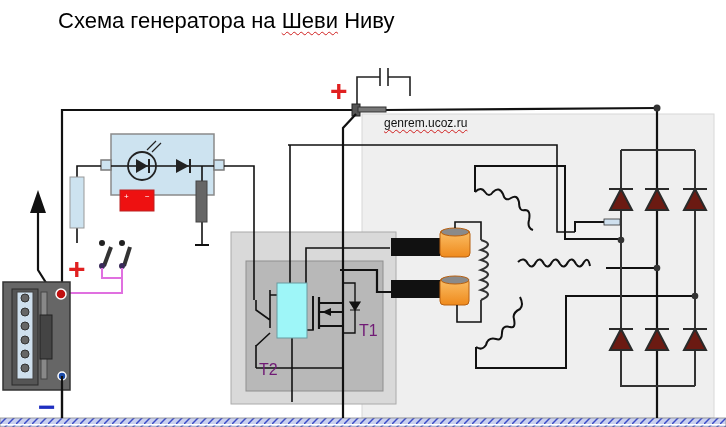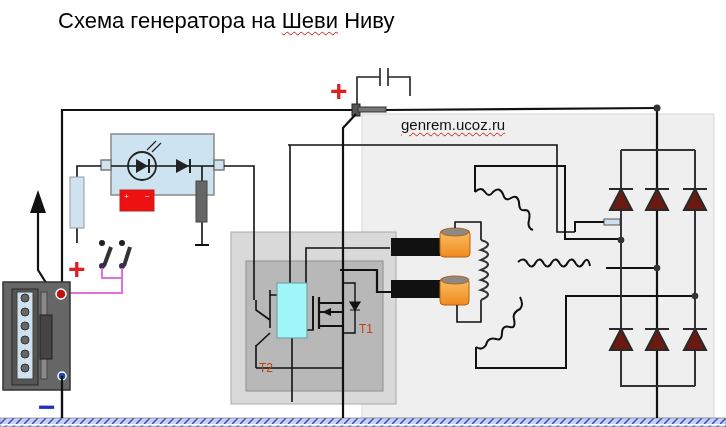--- a/index.html
+++ b/index.html
@@ -1,21 +1,21 @@
 <!DOCTYPE html>
 <html><head>
 <meta charset="utf-8">
 <style>
   html, body { margin:0; padding:0; background:#ffffff; }
   body { width:726px; height:427px; position:relative; overflow:hidden; font-family:"Liberation Sans", sans-serif; }
   #diagram { position:absolute; left:0; top:0; width:726px; height:427px; }
   .title { position:absolute; left:58px; top:8px; font-size:22px; color:#000; white-space:nowrap; }
   .title .squig { text-decoration: underline wavy #d02020; text-decoration-thickness:1px; text-underline-offset:3px; }
-  .watermark { position:absolute; left:401px; top:116px; font-size:15px; color:#111; text-decoration: underline wavy #d02020; text-decoration-thickness:1px; text-underline-offset:2px; }
-  .label { position:absolute; font-size:12px; color:#c2410c; }
+  .watermark { position:absolute; left:384px; top:116px; font-size:12px; color:#111; text-decoration: underline wavy #d02020; text-decoration-thickness:1px; text-underline-offset:2px; }
+  .label { position:absolute; font-size:16px; color:#701a75; }
   .plus { position:absolute; color:#e02020; font-size:30px; font-weight:bold; line-height:1; }
   .minus { position:absolute; color:#1f2fc0; font-size:30px; font-weight:bold; line-height:1; }
 </style>
 </head>
 <body>
 
 <svg id="diagram" viewBox="0 0 726 427" xmlns="http://www.w3.org/2000/svg">
   <defs>
     <pattern id="groundpat" width="8" height="8" patternUnits="userSpaceOnUse">
       <rect width="8" height="8" fill="#c9d0ee"></rect>

